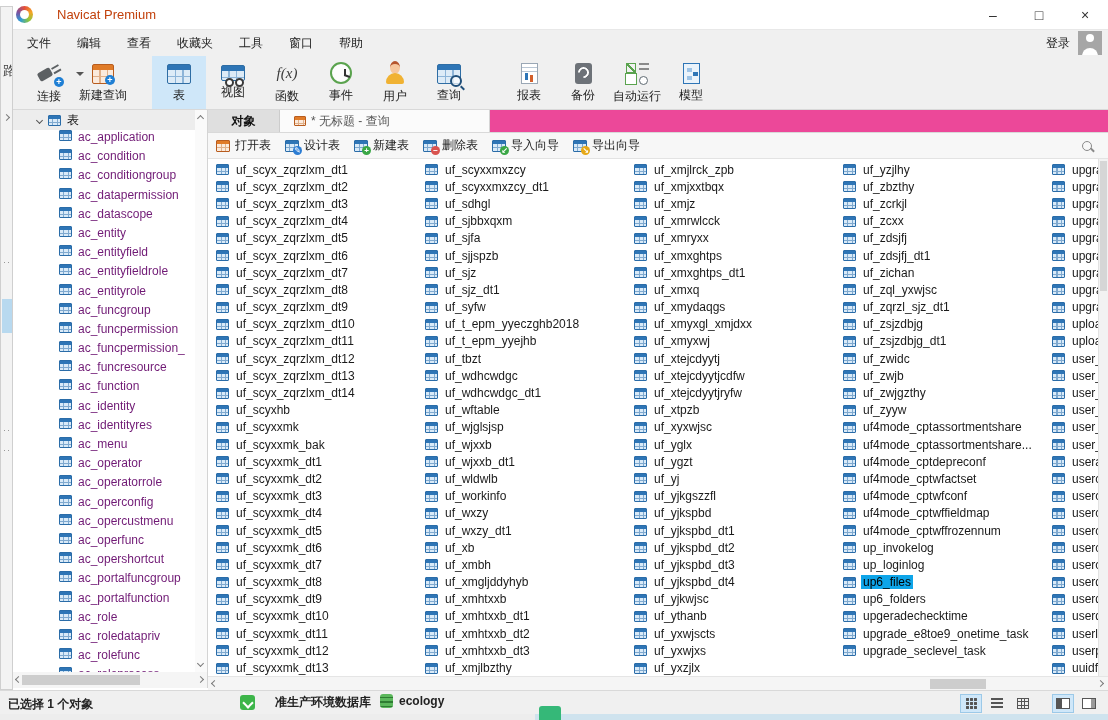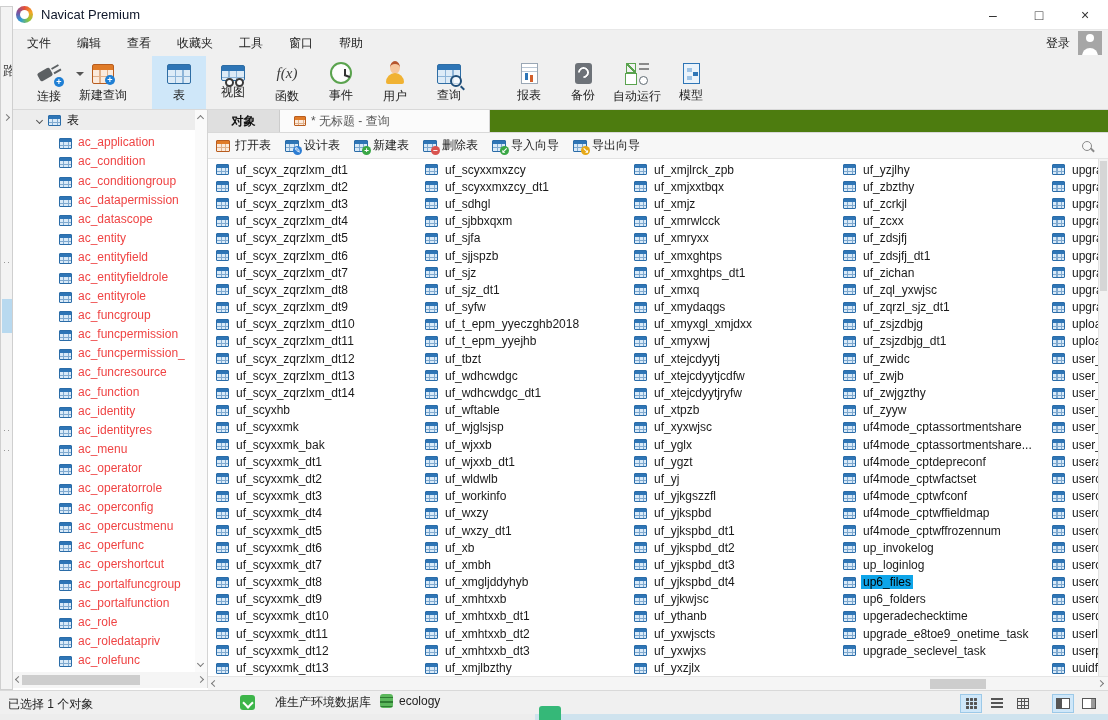--- a/index.html
+++ b/index.html
@@ -7,21 +7,21 @@
   body {
     font-family:"Liberation Sans","DejaVu Sans",sans-serif;
     font-size:12px; color:#1a1a1a; background:#fff; position:relative;
   }
   
   .titlebar { position:absolute; top:0; left:0; right:0; height:30px; background:#fff;
     border-bottom:1px solid #e8e8e8; display:flex; align-items:center; }
   .logo { width:17px; height:17px; border-radius:50%; margin-left:16px; flex:none;
     background:conic-gradient(#e44f3c,#f5a623,#8cc640,#2f9bd6,#7a52a0,#e44f3c); position:relative; }
   .logo::after { content:""; position:absolute; inset:4px; background:#fff; border-radius:50%; }
-  .title-text { margin-left:8px; font-size:13px; color:#0f172a; }
+  .title-text { margin-left:24px; font-size:13px; color:#c2410c; }
   .win-controls { margin-left:auto; display:flex; height:30px; }
   .win-btn { width:46px; display:flex; align-items:center; justify-content:center;
     color:#333; font-size:14px; }
   
   .menubar { position:absolute; top:30px; left:0; right:0; height:26px; background:#f0f0f0;
     display:flex; align-items:center; }
   .menu-items { display:flex; align-items:center; height:100%; margin-left:14px; }
   .menu-item { padding:0 13px; height:100%; display:flex; align-items:center; color:#222; }
   .login-label { margin-left:auto; color:#222; padding:0 8px; }
   .avatar { width:24px; height:24px; background:#a6a6a6; margin-right:6px; position:relative; overflow:hidden; flex:none; }
@@ -121,31 +121,31 @@
   .mini-badge.green { background:#3aa746; }
   .mini-badge.red { background:#d9534f; }
   .mini-badge.blue { background:#2b7cd3; }
   .mini-badge.yellow { background:#e6a817; color:#fff; }
   
   .sidebar { position:absolute; left:13px; top:110px; width:195px; height:562px; background:#fff;
     border-right:1px solid #d4d4d4; overflow:hidden; }
   .tree-root { height:20px; display:flex; align-items:center; gap:6px; padding-left:24px;
     background:#ededed; font-size:12px; color:#111; }
   .tree-items { position:absolute; top:20px; left:0; right:12px; bottom:0; overflow:hidden; }
-  .tree-item { height:19.2px; display:flex; align-items:flex-end; gap:6px; padding-left:46px;
-    white-space:nowrap; overflow:hidden; color:#ef4444; }
+  .tree-item { height:19.2px; display:flex; align-items:flex-start; gap:6px; padding-left:46px;
+    white-space:nowrap; overflow:hidden; color:#701a75; }
   .tree-vscroll { position:absolute; right:0; top:0; bottom:0; width:12px; background:#fafafa; }
   .tree-vscroll .chev { position:absolute; left:3px; }
   .sidebar-hscroll { position:absolute; left:13px; top:672px; width:195px; height:16px; background:#f5f5f5;
     border-right:1px solid #d4d4d4; }
   .sidebar-hscroll .thumb { position:absolute; left:9px; top:3px; width:118px; height:10px; background:#cdcdcd; }
   .hs-arrow { position:absolute; top:5px; }
   
   .main { position:absolute; left:208px; top:110px; right:0; bottom:30px; background:#fff; }
-  .tabbar { position:absolute; top:0; left:0; right:0; height:23px; background:#4d7c0f;
+  .tabbar { position:absolute; top:0; left:0; right:0; height:23px; background:#ec4899;
     border-bottom:1px solid #d9d9d9; display:flex; }
   .tab { display:flex; align-items:center; gap:5px; padding:0 14px; height:100%; }
   .tab.objects { background:#dfdfdf; border-right:1px solid #cccccc; color:#111; font-weight:bold; width:72px; justify-content:center; }
   .tab.query { background:#fbfbfb; border-right:1px solid #d5d5d5; color:#555; width:210px; }
   .tab.query .ticon { width:12px; height:10px; }
   .obj-toolbar { position:absolute; top:23px; left:0; right:0; height:26px; background:#f7f7f7;
     border-bottom:1px solid #e3e3e3; display:flex; align-items:center; gap:14px; padding-left:8px; }
   .obj-btn { display:flex; align-items:center; gap:5px; color:#222; }
   .obj-btn .ticon { width:14px; height:12px; }
   .search-btn { margin-left:auto; margin-right:16px; width:10px; height:10px; border:1.5px solid #8a8a8a;
@@ -157,21 +157,21 @@
   .gitem { height:17.2px; display:flex; align-items:center; gap:5px; white-space:nowrap; overflow:hidden; }
   .glabel { padding:0 2px; }
   .glabel.selected { background:#0ea5e9; color:#000; }
   .main-vscroll { position:absolute; right:0; top:49px; bottom:14px; width:10px; background:#f2f2f2; border-left:1px solid #e2e2e2; }
   .main-vscroll .thumb { position:absolute; left:1px; right:1px; top:2px; height:130px; background:#d6d6d6; }
   .main-hscroll { position:absolute; left:0; right:0; bottom:0; height:14px; background:#f5f5f5; border-top:1px solid #e5e5e5; }
   .main-hscroll .thumb { position:absolute; left:722px; top:2px; width:56px; height:10px; background:#cdcdcd; }
   .main-hscroll .hs-arrow { top:4px; }
   
   .statusbar { position:absolute; left:0; right:0; bottom:6px; height:24px; background:#f0f0f0;
-    border-top:1px solid #d9d9d9; color:#222; }
+    border-top:1px solid #d9d9d9; color:#222;font-weight:bold; }
   .status-sel { position:absolute; left:8px; top:5px; }
   .status-conn { position:absolute; left:240px; top:3px; display:flex; align-items:center; gap:20px; }
   .status-db { position:absolute; left:360px; top:3px; display:flex; align-items:center; gap:6px;padding-left:20px; }
   .conn-icon { width:15px; height:15px; border-radius:3px; background:#3db54a; position:relative; flex:none; }
   .conn-icon::after { content:""; position:absolute; left:4px; top:4px; width:6px; height:6px;
     border-left:2px solid #fff; border-bottom:2px solid #fff; transform:rotate(-45deg); }
   .db-icon { width:13px; height:14px; border-radius:3px; flex:none;
     background:repeating-linear-gradient(to bottom,#5cb85c 0 3px,#2e7d32 3px 4.5px); }
   .view-toggles { position:absolute; right:8px; top:2px; display:flex; align-items:center; gap:4px; height:20px; }
   .vt { width:22px; height:19px; display:flex; align-items:center; justify-content:center; border:1px solid transparent; }

